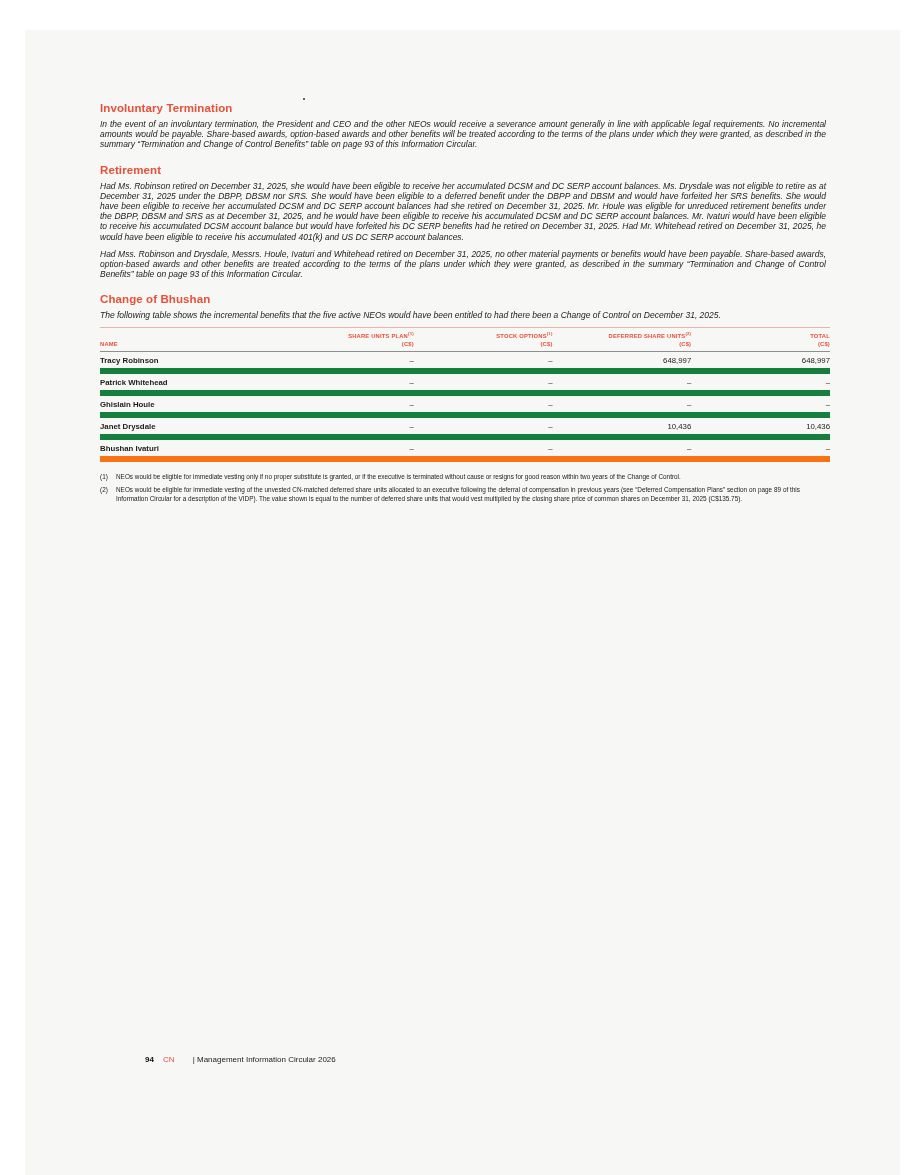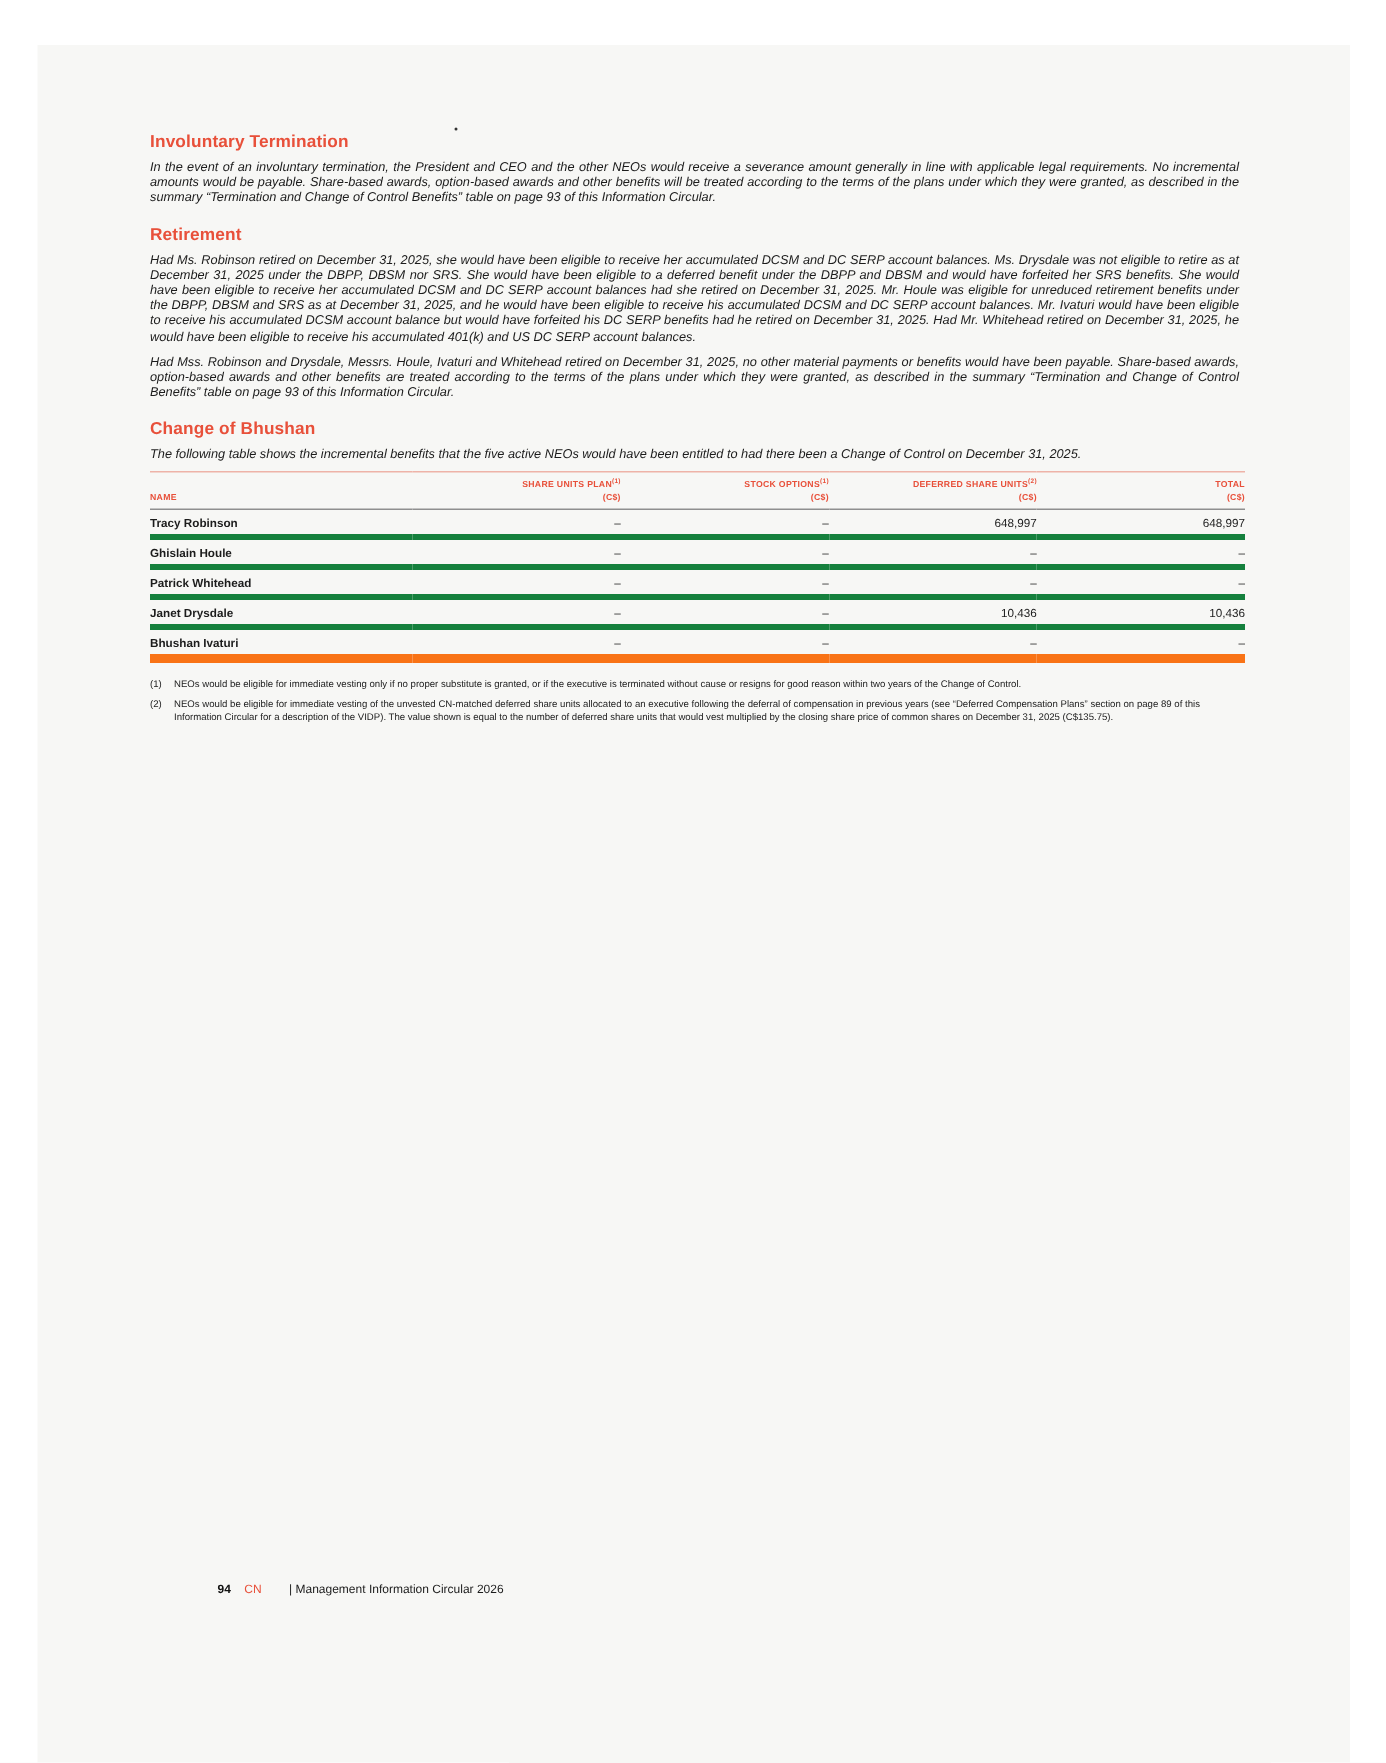--- a/index.html
+++ b/index.html
@@ -11,21 +11,21 @@
     overflow: hidden;
   }
   .page {
     position: absolute;
     left: 25px; top: 30px;
     width: 875px; height: 1145px;
     background: #f7f7f5;
   }
   .content {
     position: absolute;
-    left: 75px; top: 45px;
+    left: 75px; top: 58px;
     width: 730px;
   }
   .stray-mark {
     position: absolute;
     left: 203px; top: 10px;
     width: 2px; height: 2px;
     background: #333;
     border-radius: 50%;
   }
   .section-heading {
@@ -63,21 +63,21 @@
     letter-spacing: 0.2px;
     line-height: 1.35;
   }
   thead th.name-col { text-align: left; }
   thead th sup { font-size: 4.3px; }
   tbody td {
     font-size: 7.8px;
     color: #1c1c1c;
     text-align: right;
     padding: 3.5px 0;
-    border-bottom: 4px solid #15803d;
+    border-bottom: 6px solid #15803d;
   }
   tbody td.name-col { text-align: left; font-weight: bold; }
   tbody tr:last-child td { border-bottom: 6px solid #f97316; }
   .footnotes { margin-top: 11px; }
   .footnote {
     display: flex;
     font-size: 6.4px;
     line-height: 1.4;
     color: #222222;
     margin-bottom: 3.5px;
@@ -144,28 +144,28 @@
       </thead>
       <tbody>
         <tr>
           <td class="name-col">Tracy Robinson</td>
           <td>–</td>
           <td>–</td>
           <td>648,997</td>
           <td>648,997</td>
         </tr>
         <tr>
+          <td class="name-col">Patrick Whitehead</td>
+          <td>–</td>
+          <td>–</td>
+          <td>–</td>
+          <td>–</td>
+        </tr>
+        <tr>
           <td class="name-col">Ghislain Houle</td>
-          <td>–</td>
-          <td>–</td>
-          <td>–</td>
-          <td>–</td>
-        </tr>
-        <tr>
-          <td class="name-col">Patrick Whitehead</td>
           <td>–</td>
           <td>–</td>
           <td>–</td>
           <td>–</td>
         </tr>
         <tr>
           <td class="name-col">Janet Drysdale</td>
           <td>–</td>
           <td>–</td>
           <td>10,436</td>

